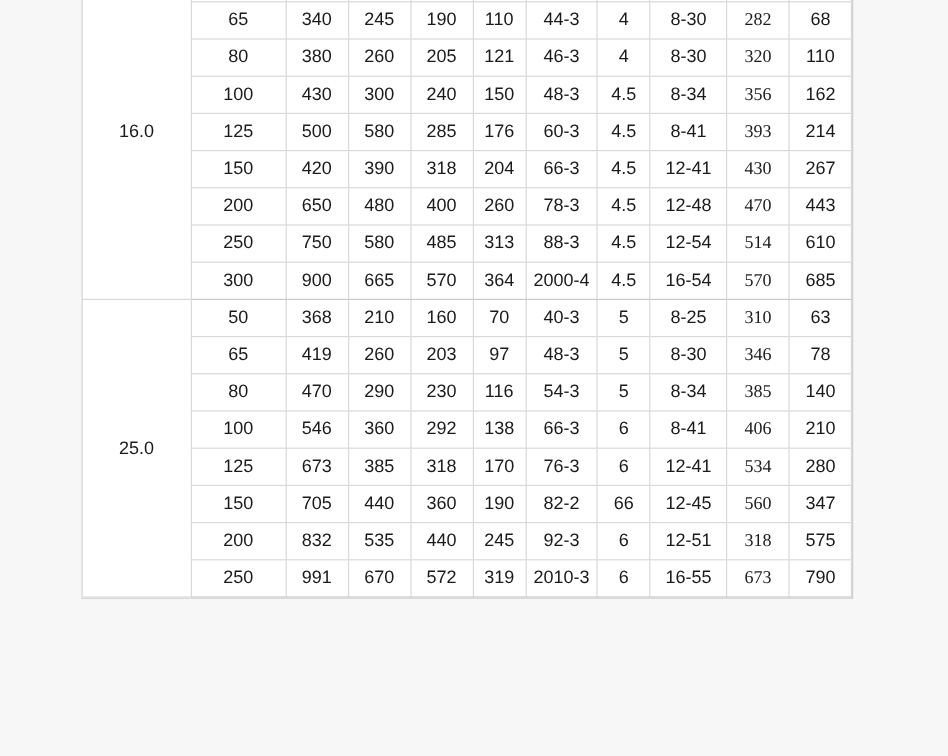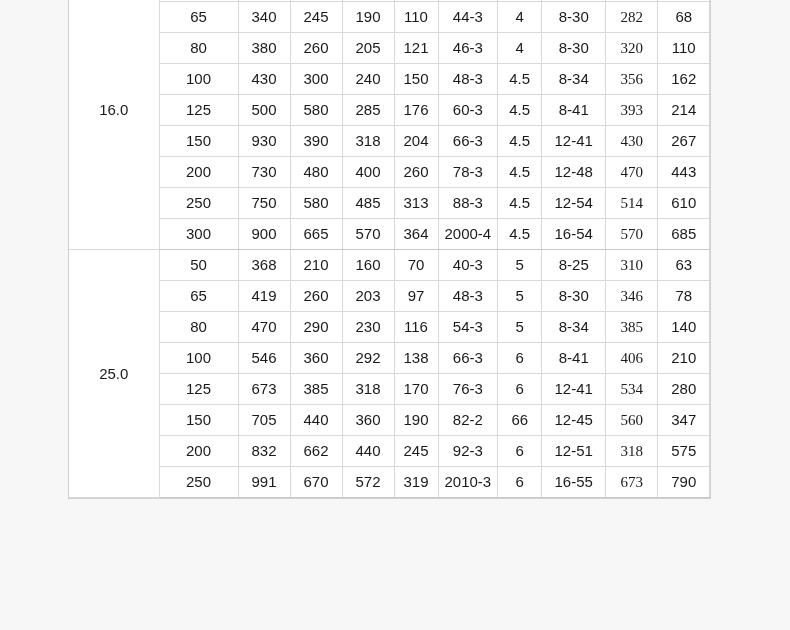--- a/index.html
+++ b/index.html
@@ -125,33 +125,33 @@
             <td class="c3">285</td>
             <td class="c4">176</td>
             <td class="c5">60-3</td>
             <td class="c6">4.5</td>
             <td class="c7">8-41</td>
             <td class="c8">393</td>
             <td class="c9">214</td>
           </tr>
           <tr>
             <td class="c0">150</td>
-            <td class="c1">930</td>
+            <td class="c1">420</td>
             <td class="c2">390</td>
             <td class="c3">318</td>
             <td class="c4">204</td>
             <td class="c5">66-3</td>
             <td class="c6">4.5</td>
             <td class="c7">12-41</td>
             <td class="c8">430</td>
             <td class="c9">267</td>
           </tr>
           <tr>
             <td class="c0">200</td>
-            <td class="c1">730</td>
+            <td class="c1">650</td>
             <td class="c2">480</td>
             <td class="c3">400</td>
             <td class="c4">260</td>
             <td class="c5">78-3</td>
             <td class="c6">4.5</td>
             <td class="c7">12-48</td>
             <td class="c8">470</td>
             <td class="c9">443</td>
           </tr>
           <tr>
@@ -247,21 +247,21 @@
             <td class="c4">190</td>
             <td class="c5">82-2</td>
             <td class="c6">66</td>
             <td class="c7">12-45</td>
             <td class="c8">560</td>
             <td class="c9">347</td>
           </tr>
           <tr>
             <td class="c0">200</td>
             <td class="c1">832</td>
-            <td class="c2">662</td>
+            <td class="c2">535</td>
             <td class="c3">440</td>
             <td class="c4">245</td>
             <td class="c5">92-3</td>
             <td class="c6">6</td>
             <td class="c7">12-51</td>
             <td class="c8">318</td>
             <td class="c9">575</td>
           </tr>
           <tr class="group-end">
             <td class="c0">250</td>

